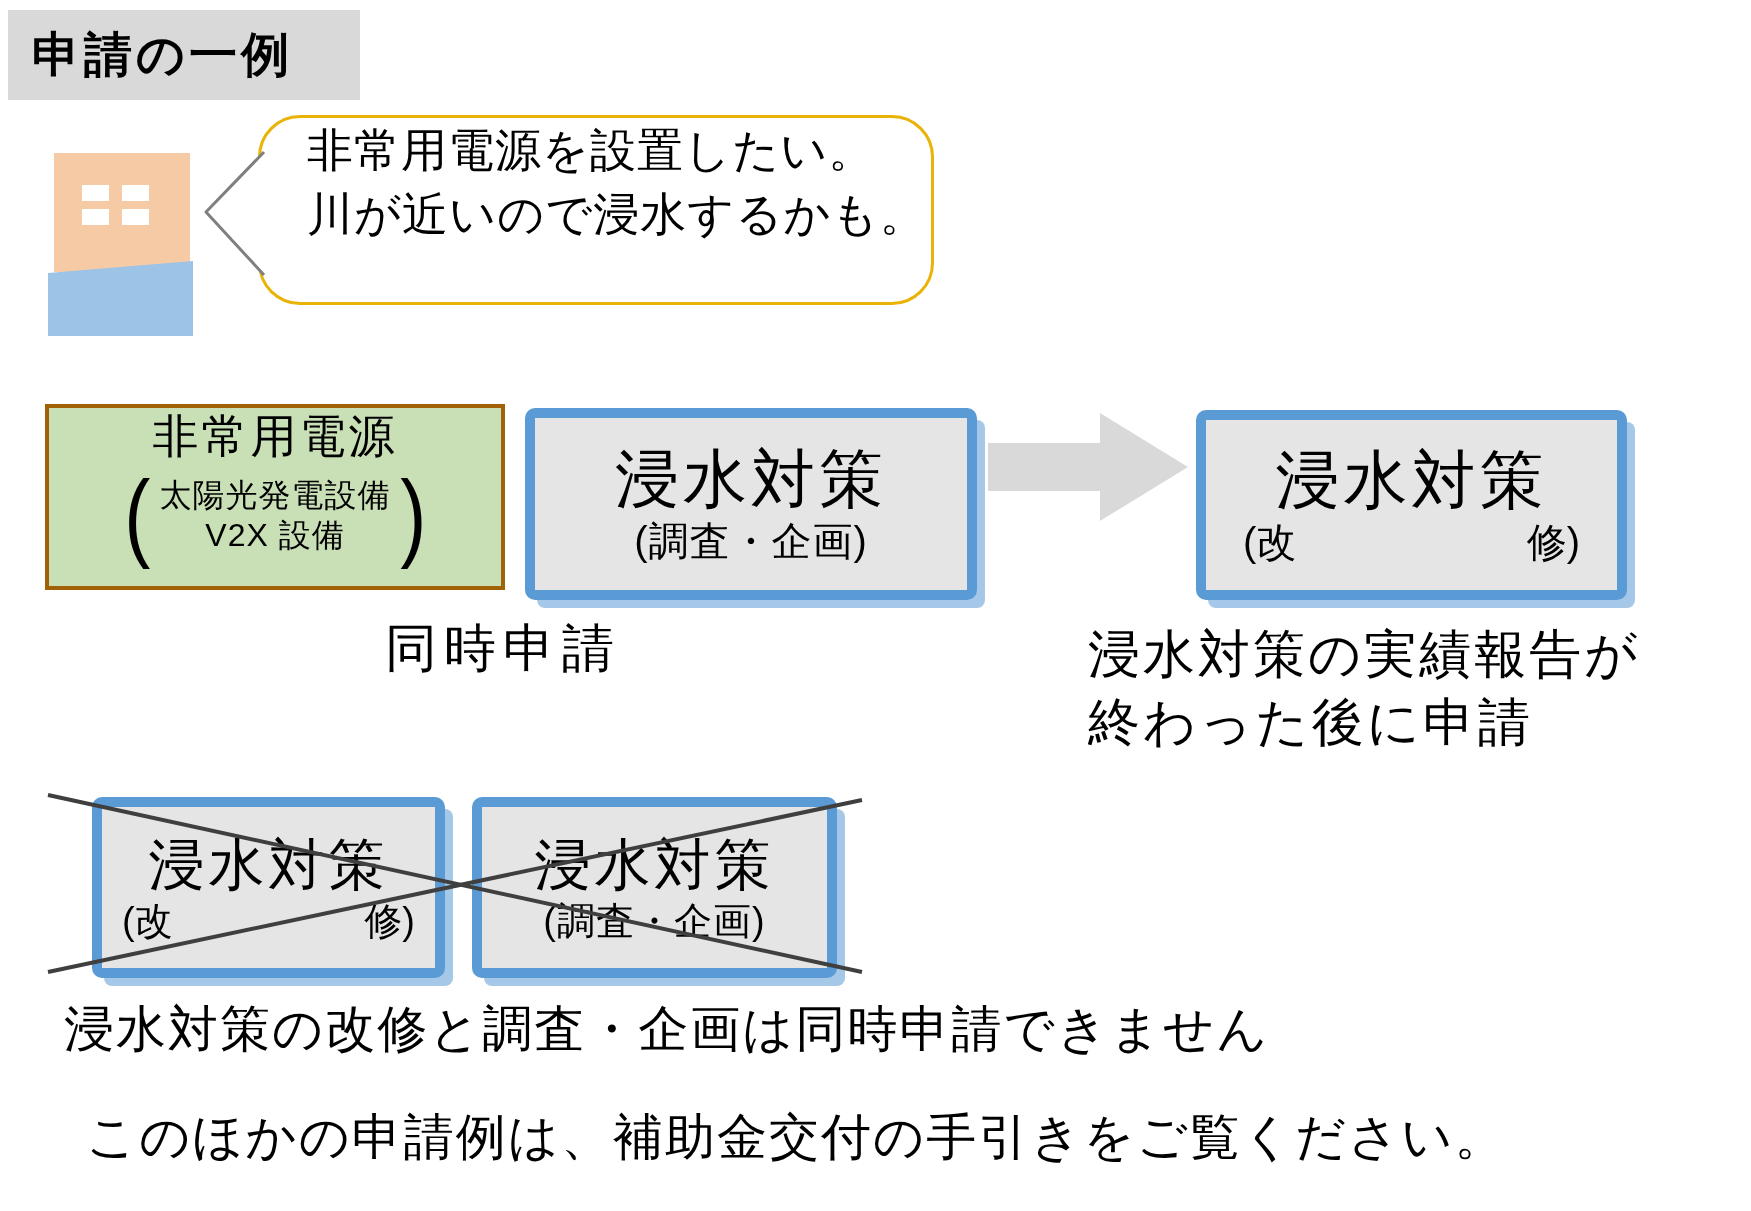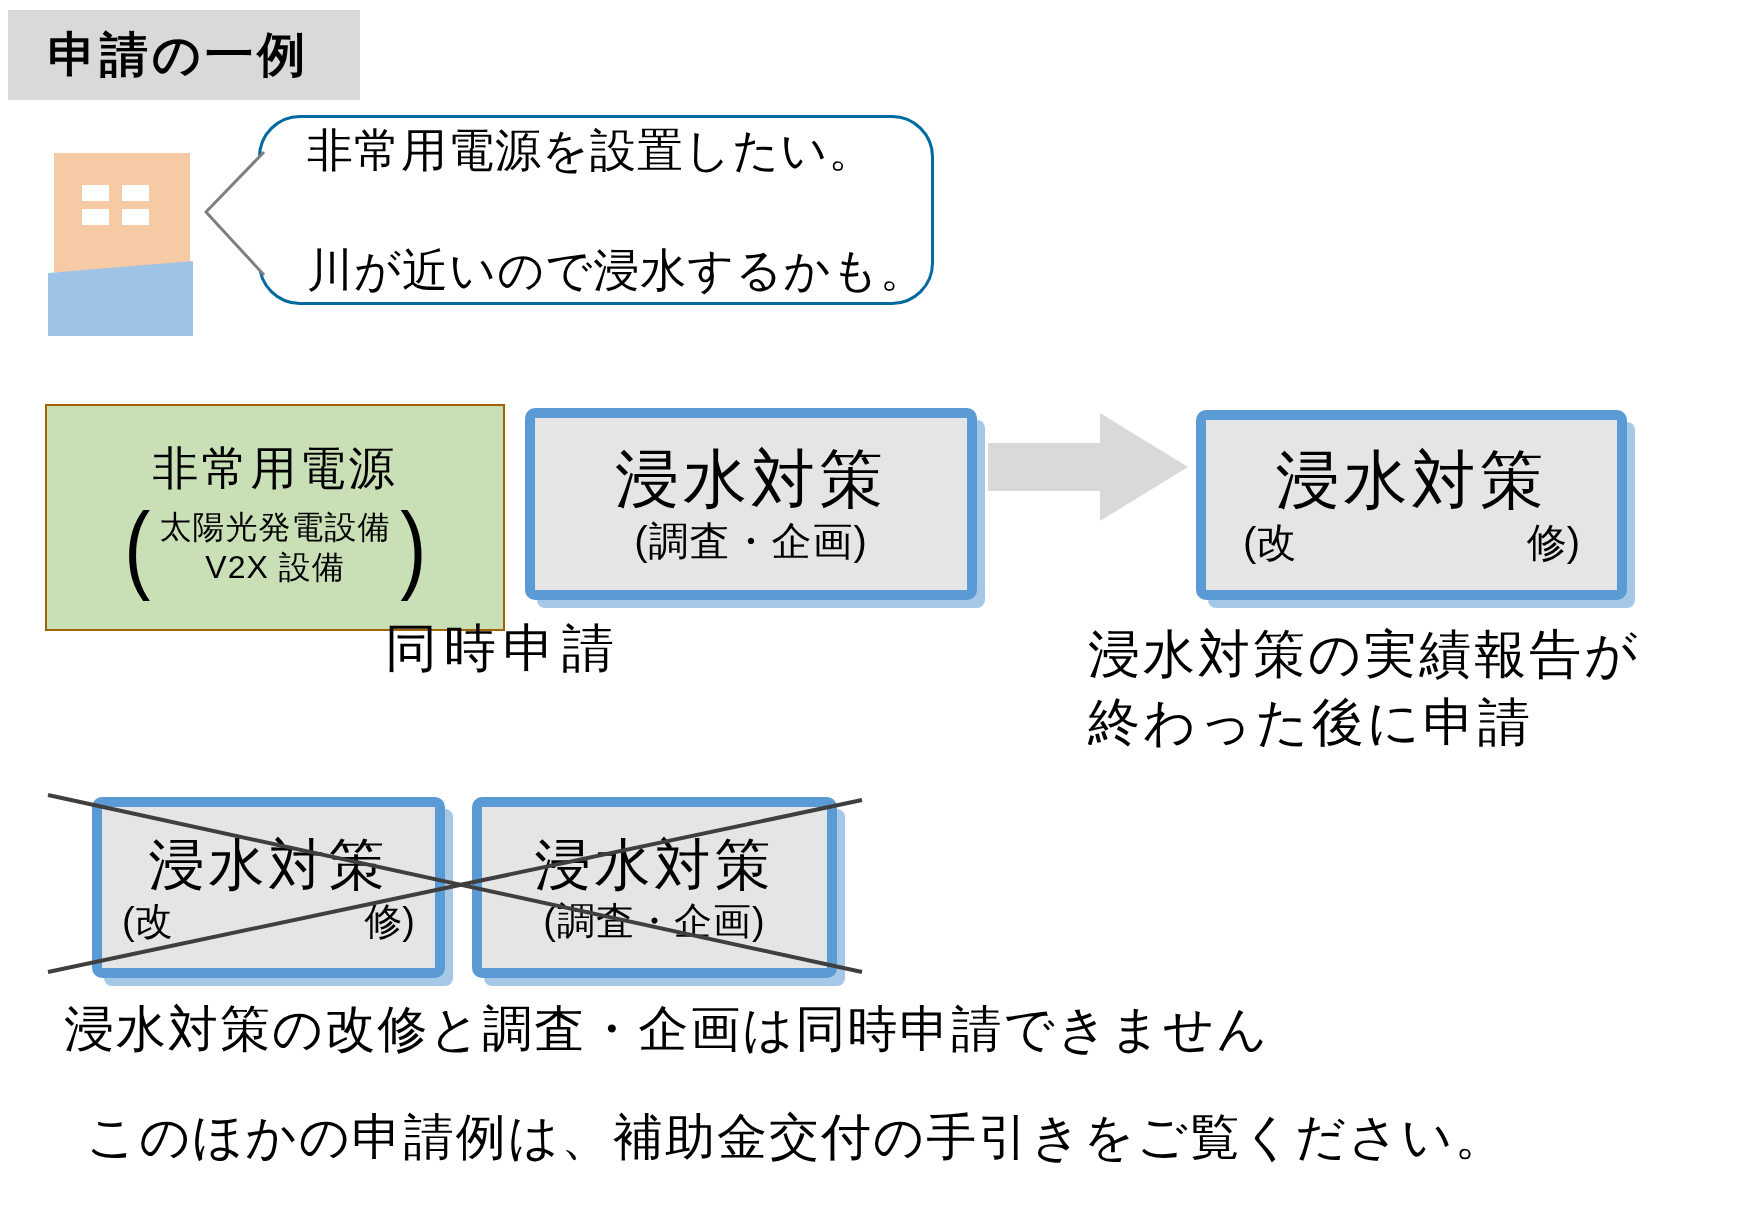--- a/index.html
+++ b/index.html
@@ -2,44 +2,44 @@
 <html><head>
 <meta charset="utf-8">
 <style>
   html,body{margin:0;padding:0;background:#ffffff;}
   body{font-family:"Liberation Sans","DejaVu Sans",sans-serif;color:#000;}
   .page{position:relative;width:1751px;height:1211px;background:#fff;overflow:hidden;}
   .abs{position:absolute;}
 
   
   .header{left:8px;top:10px;width:352px;height:90px;background:#d9d9d9;
-          display:flex;align-items:center;padding-left:40px;box-sizing:border-box;}
+          display:flex;align-items:center;padding-left:24px;box-sizing:border-box;}
   .header span{font-size:48px;font-weight:bold;letter-spacing:4px;}
 
   
   .icon-wrap{left:48px;top:148px;width:145px;height:188px;}
   .icon-building{position:absolute;left:6px;top:5px;width:136px;height:119px;background:#f7caa6;}
   .icon-windows{position:absolute;left:28px;top:32px;width:94px;height:40px;
                 display:grid;grid-template-columns:27px 27px;grid-template-rows:16px 16px;
                 column-gap:13px;row-gap:8px;}
   .icon-windows div{background:#ffffff;}
   .icon-water{position:absolute;left:0;top:113px;width:145px;height:75px;background:#9dc3e6;
               clip-path:polygon(0 16%,100% 0,100% 100%,0 100%);}
 
   
   .bubble{left:258px;top:115px;width:676px;height:190px;background:#fff;
-          border:3px solid #0369a1;border-radius:42px;box-sizing:border-box;
-          display:flex;flex-direction:column;justify-content:space-between;padding-left:46px;}
+          border:3px solid #eab308;border-radius:42px;box-sizing:border-box;
+          display:flex;flex-direction:column;justify-content:flex-start;padding-left:46px;}
   .bubble .line{font-size:46px;line-height:64px;letter-spacing:1px;white-space:nowrap;}
   .bubble-tail{left:196px;top:146px;width:72px;height:135px;z-index:5;}
 
   
-  .gbox{left:45px;top:404px;width:460px;height:227px;background:#c9dfb6;
-        border:2px solid #a16207;box-sizing:border-box;
-        display:flex;flex-direction:column;align-items:center;justify-content:center;}
+  .gbox{left:45px;top:404px;width:460px;height:186px;background:#c9dfb6;
+        border:4px solid #a16207;box-sizing:border-box;
+        display:flex;flex-direction:column;align-items:center;}
   .gbox .g-title{font-size:46px;line-height:56px;letter-spacing:3px;}
   .paren-row{display:flex;align-items:center;gap:6px;margin-top:2px;}
   .paren{font-size:98px;line-height:98px;font-weight:400;transform:scaleX(.8);}
   .paren-col{display:flex;flex-direction:column;align-items:center;}
   .paren-col .sub{font-size:32px;line-height:40px;letter-spacing:1px;white-space:nowrap;}
 
   .bbox{background:#e5e5e5;border:10px solid #5b9bd5;border-radius:10px;box-sizing:border-box;
         display:flex;flex-direction:column;align-items:center;justify-content:center;
         box-shadow:10px 10px 0 -2px rgba(91,155,213,.55);}
   .bbox .b-title{font-size:64px;line-height:74px;letter-spacing:4px;white-space:nowrap;}

